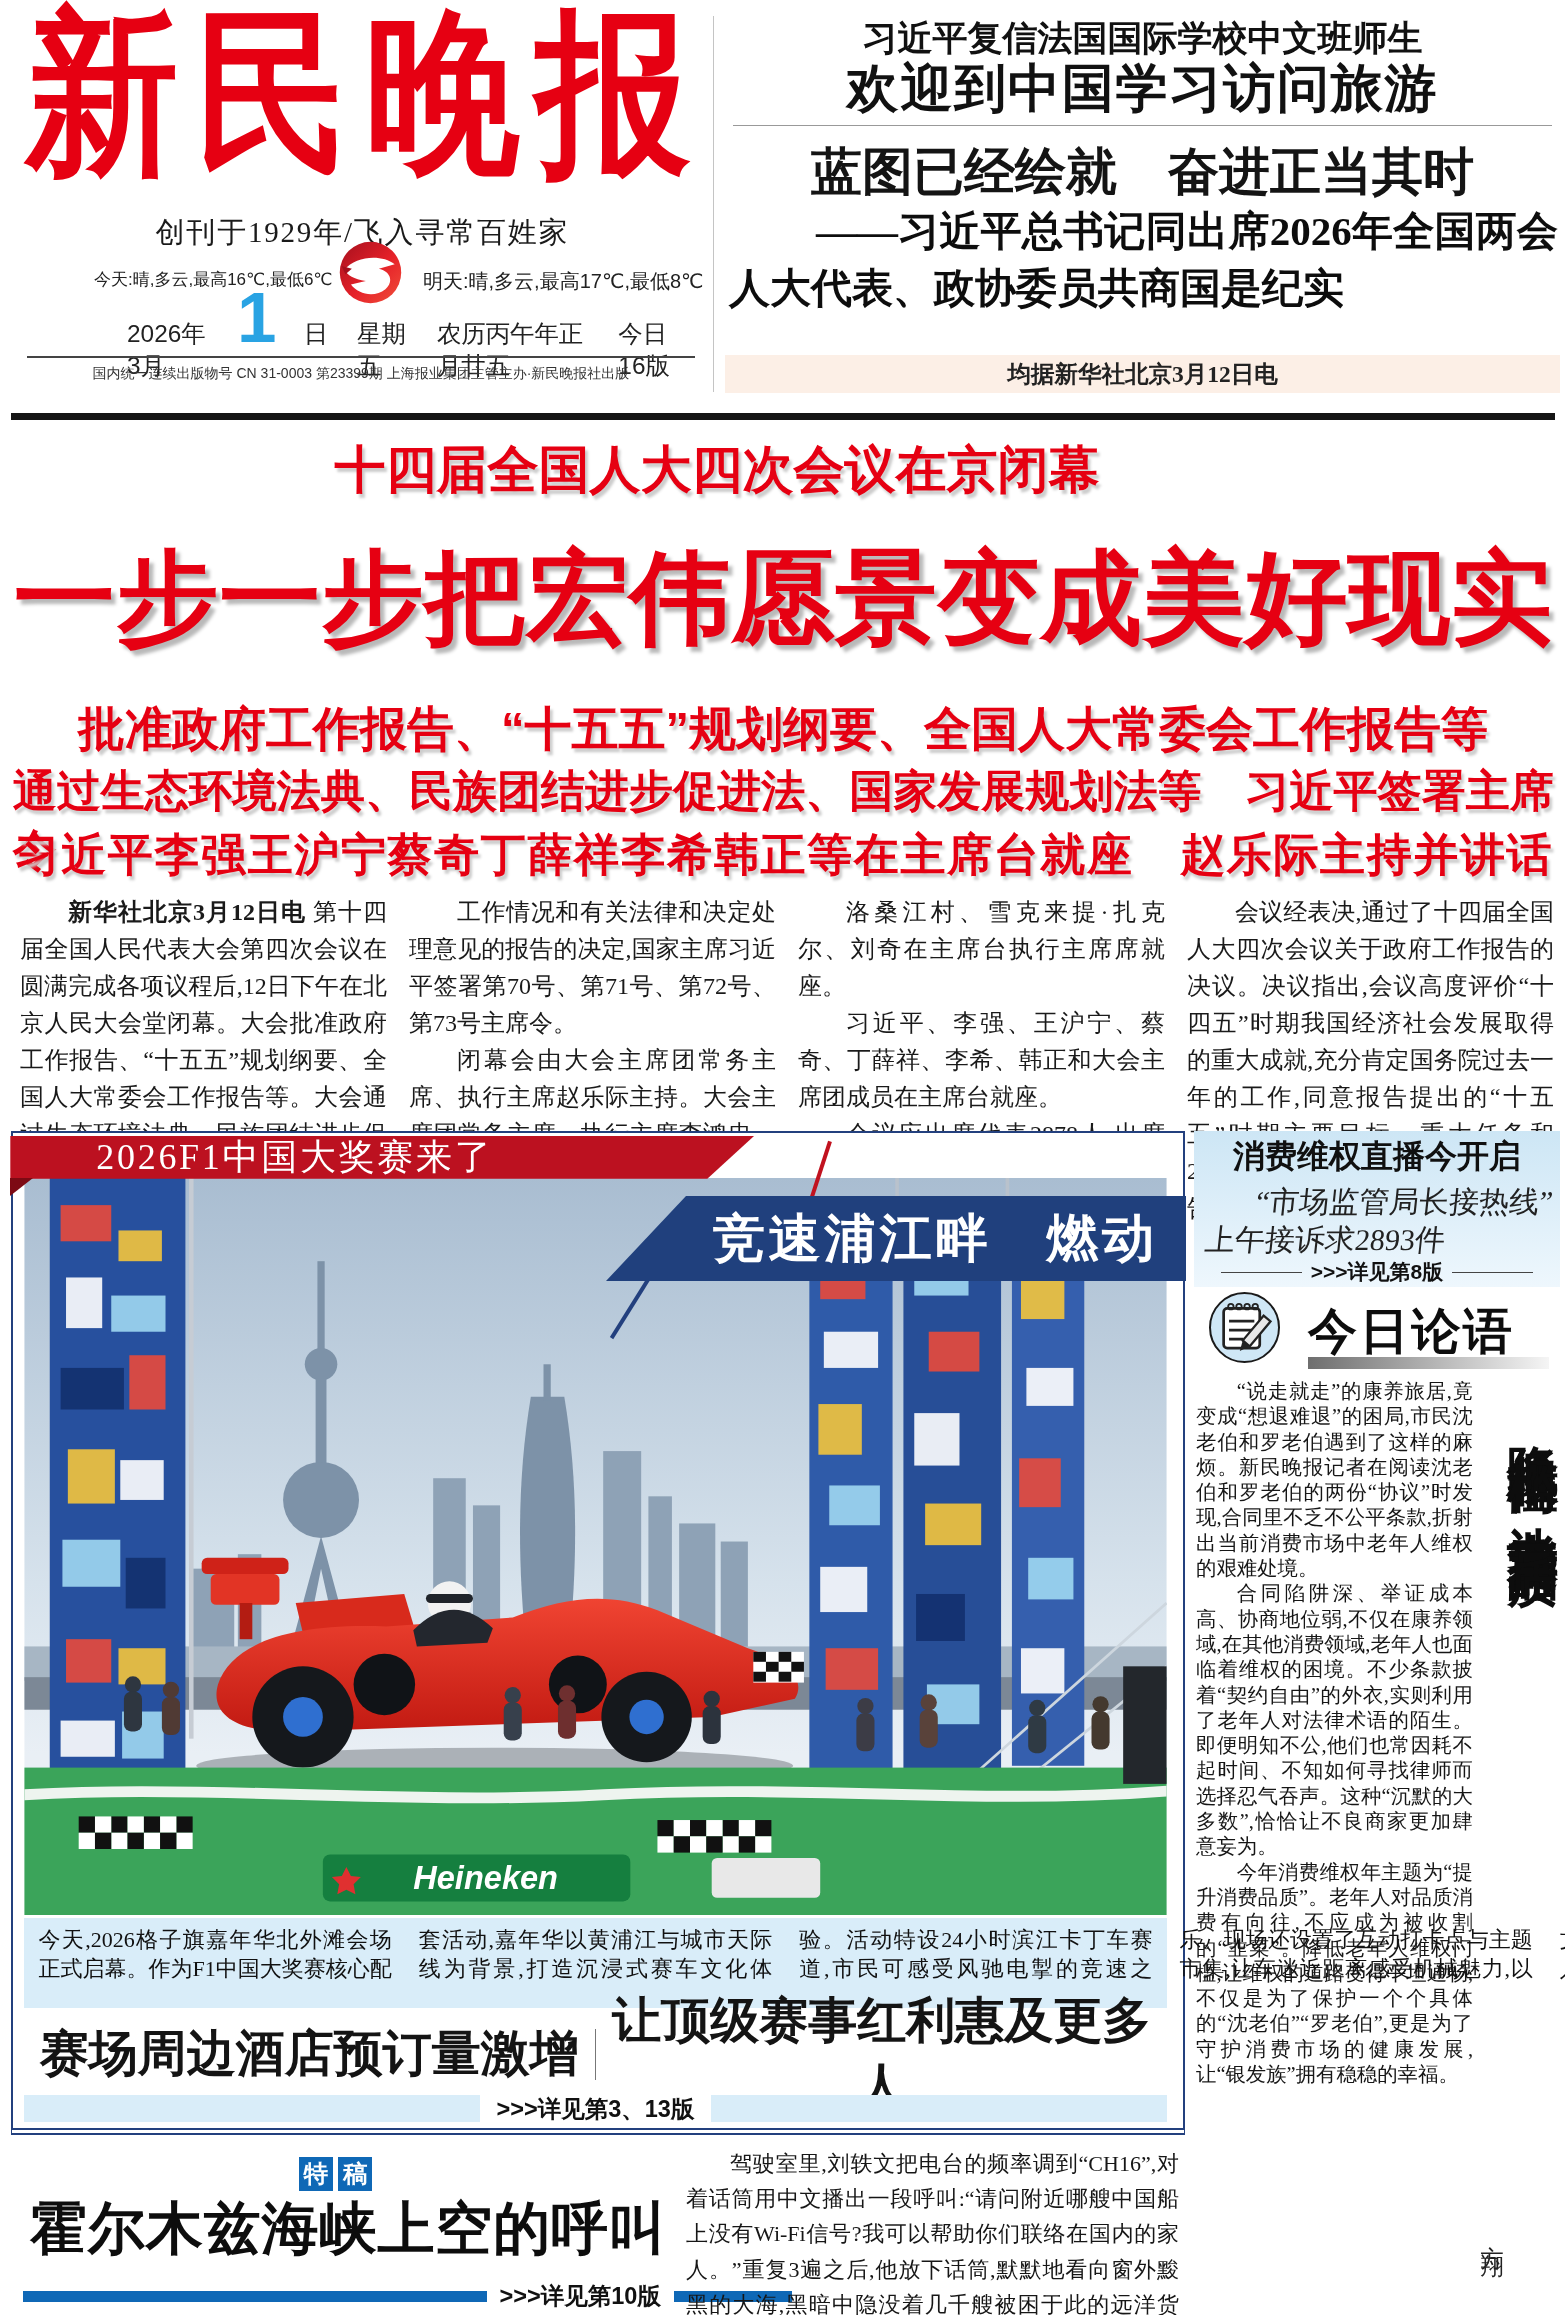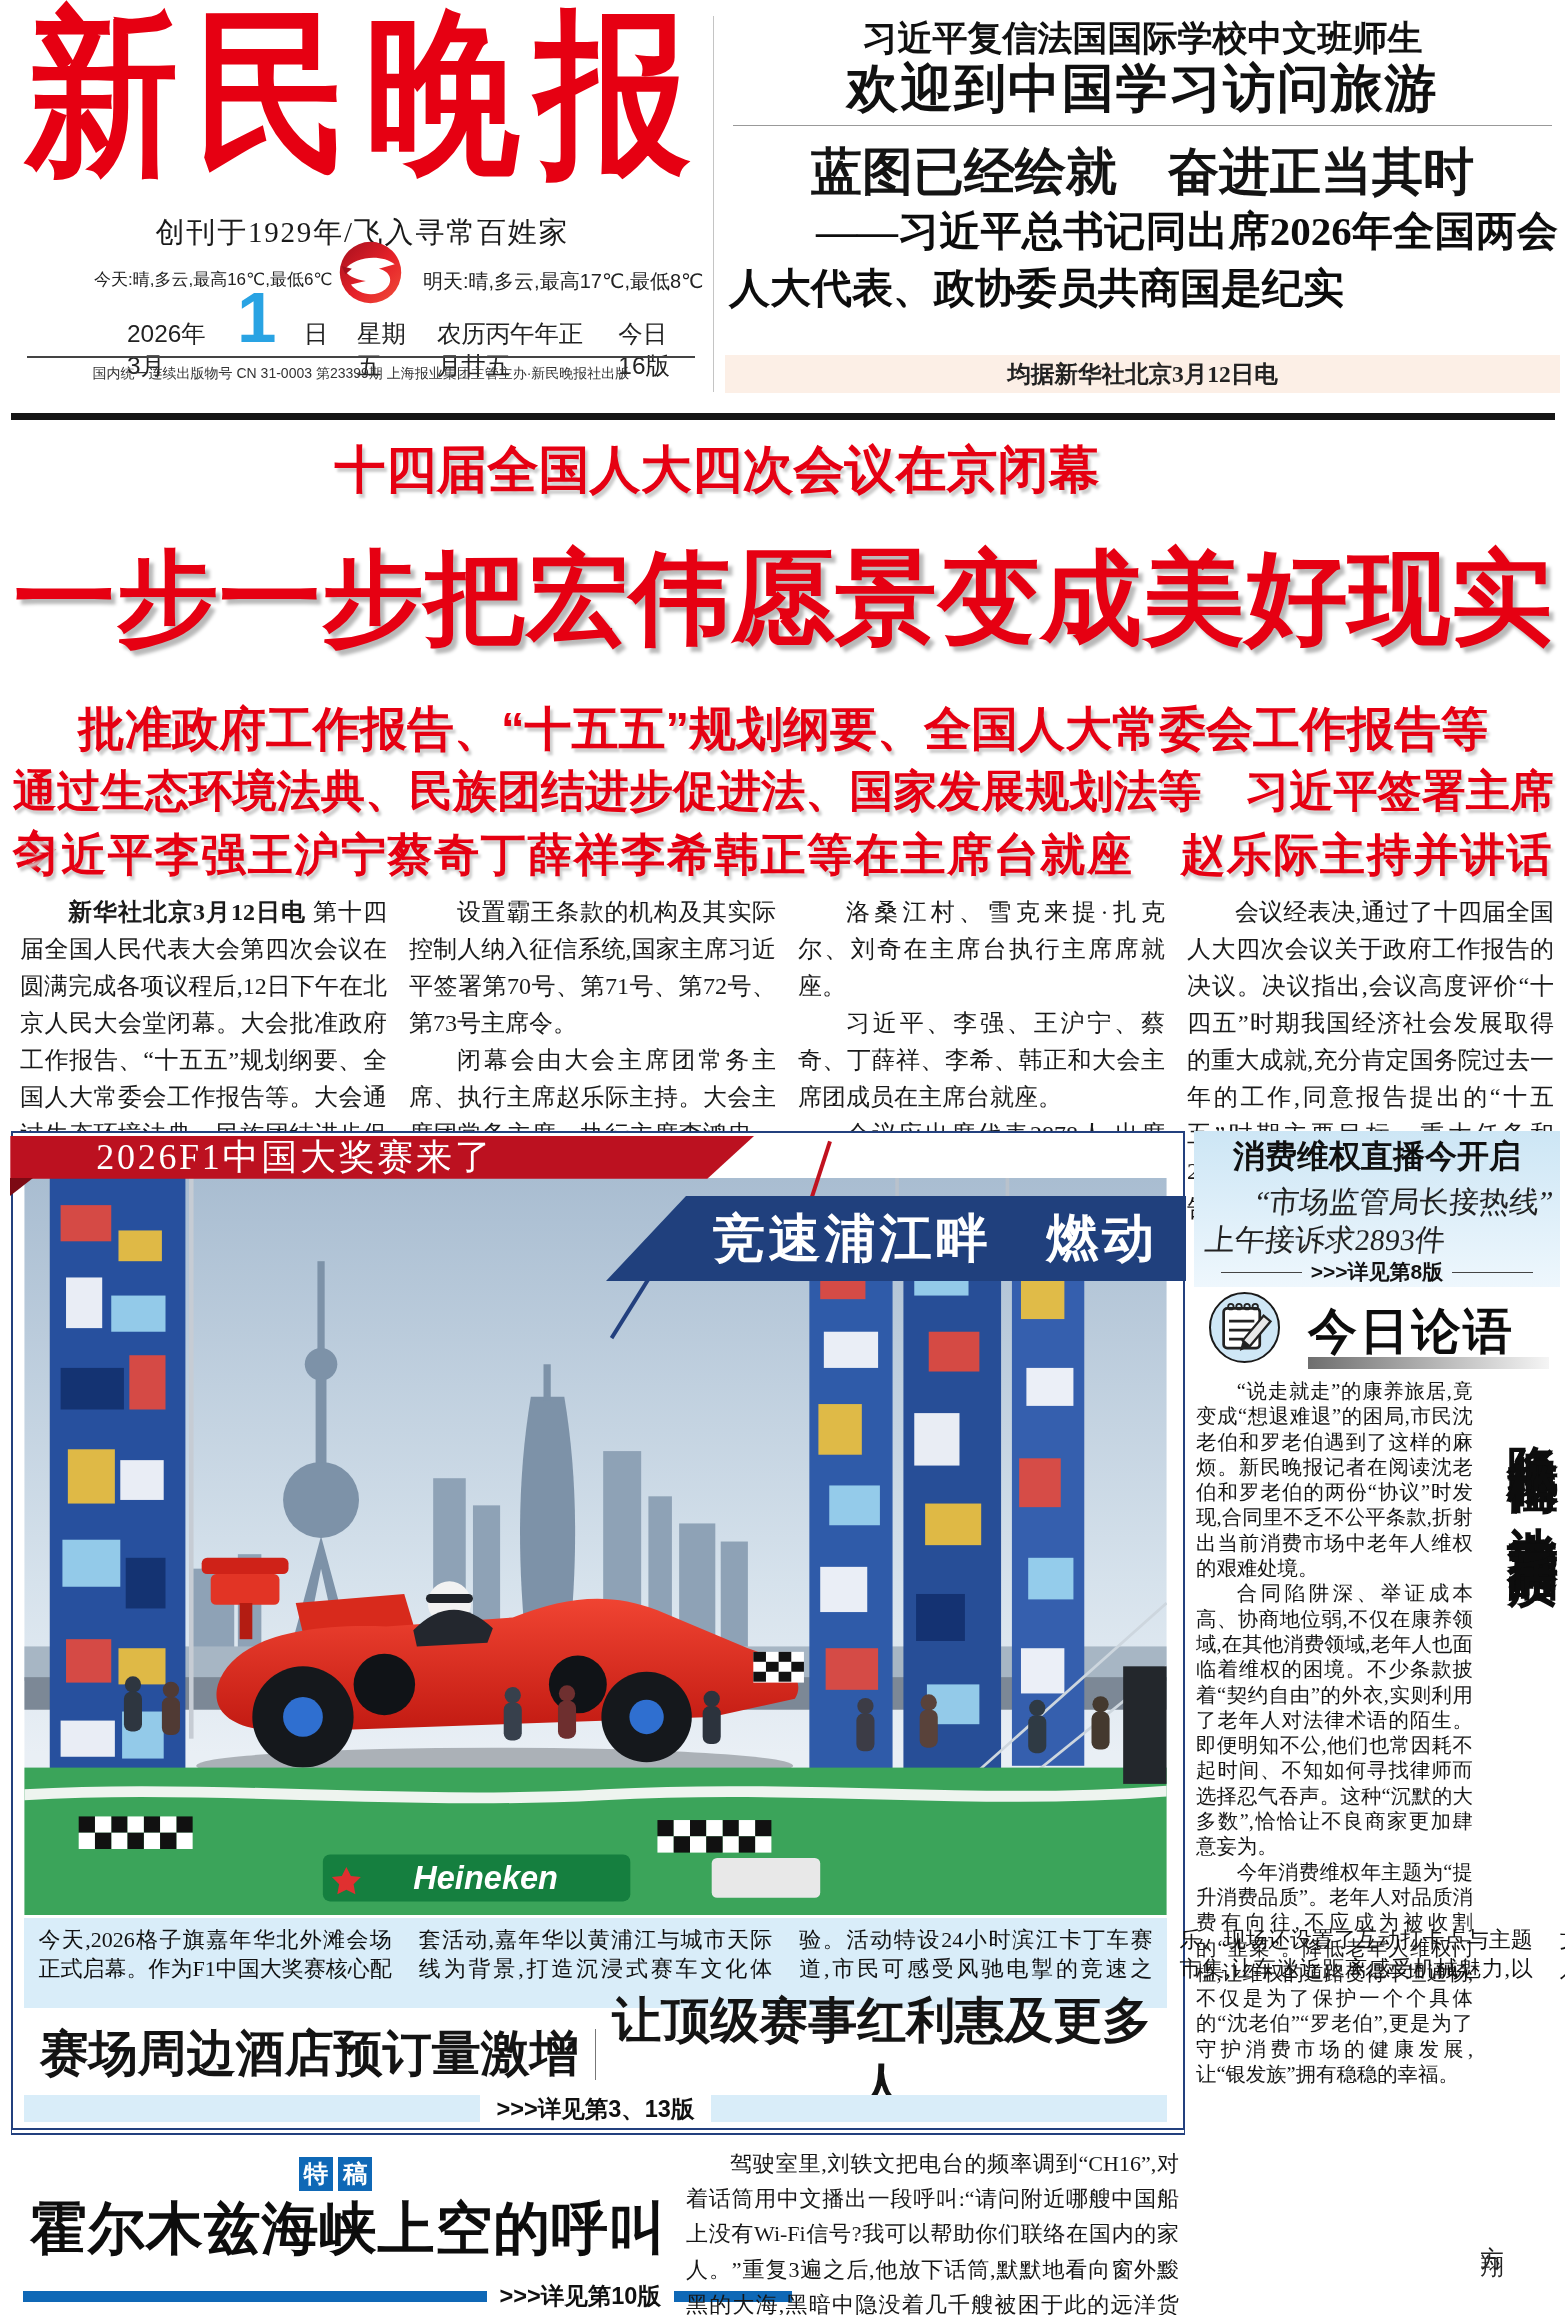--- a/index.html
+++ b/index.html
@@ -160,21 +160,21 @@
   <div class="abs lead-headline sans red jl shadow-big">一步一步把宏伟愿景变成美好现实</div>
   <div class="abs lead-deck1 sans red shadow-sm">批准政府工作报告、“十五五”规划纲要、全国人大常委会工作报告等</div>
   <div class="abs lead-deck2 sans red jl shadow-sm">通过生态环境法典、民族团结进步促进法、国家发展规划法等　习近平签署主席令</div>
   <div class="abs lead-deck3 sans red jl shadow-sm">习近平李强王沪宁蔡奇丁薛祥李希韩正等在主席台就座　赵乐际主持并讲话</div>
 
   <div class="abs body-col c1">
     <p><b>新华社北京3月12日电</b>
        <span>第十四届全国人民代表大会第四次会议在圆满完成各项议程后,12日下午在北京人民大会堂闭幕。大会批准政府工作报告、“十五五”规划纲要、全国人大常委会工作报告等。大会通过生态环境法典、民族团结进步促进法、国家发展规划法、关于批准全国人大常委会关于法律清理</span></p>
   </div>
   <div class="abs body-col c2">
-    <p>设置霸王条款的机构及其实际控制人纳入征信系统,国家主席习近平签署第70号、第71号、第72号、第73号主席令。</p>
+    <p>工作情况和有关法律和决定处理意见的报告的决定,国家主席习近平签署第70号、第71号、第72号、第73号主席令。</p>
     <p>闭幕会由大会主席团常务主席、执行主席赵乐际主持。大会主席团常务主席、执行主席李鸿忠、王东明、肖捷、郑建邦、丁仲礼、蔡达峰、何维、武维华、铁凝、彭清华、张庆伟、</p>
   </div>
   <div class="abs body-col c3">
     <p>洛桑江村、雪克来提·扎克尔、刘奇在主席台执行主席席就座。</p>
     <p>习近平、李强、王沪宁、蔡奇、丁薛祥、李希、韩正和大会主席团成员在主席台就座。</p>
     <p>会议应出席代表2878人,出席2762人,缺席116人,出席人数符合法定人数。</p>
     <p>下午3时,赵乐际宣布会议开始。</p>
   </div>
   <div class="abs body-col c4">
     <p><span>会议经表决,通过了十四届全国人大四次会议关于政府工作报告的决议。决议指出,会议高度评价“十四五”时期我国经济社会发展取得的重大成就,充分肯定国务院过去一年的工作,同意报告提出的“十五五”时期主要目标、重大任务和2026年工作部署,决定批准这个报告。</span>

